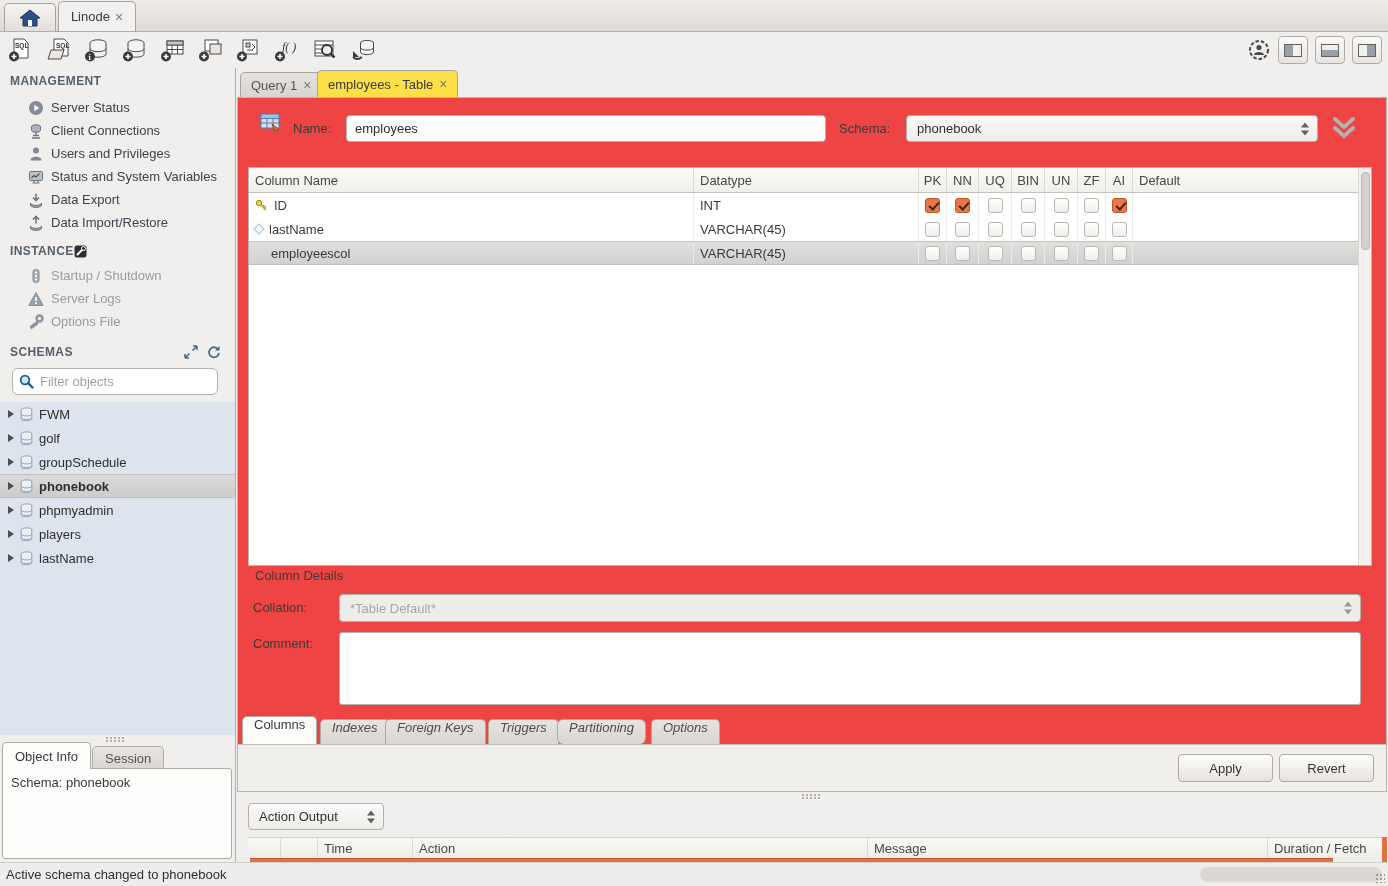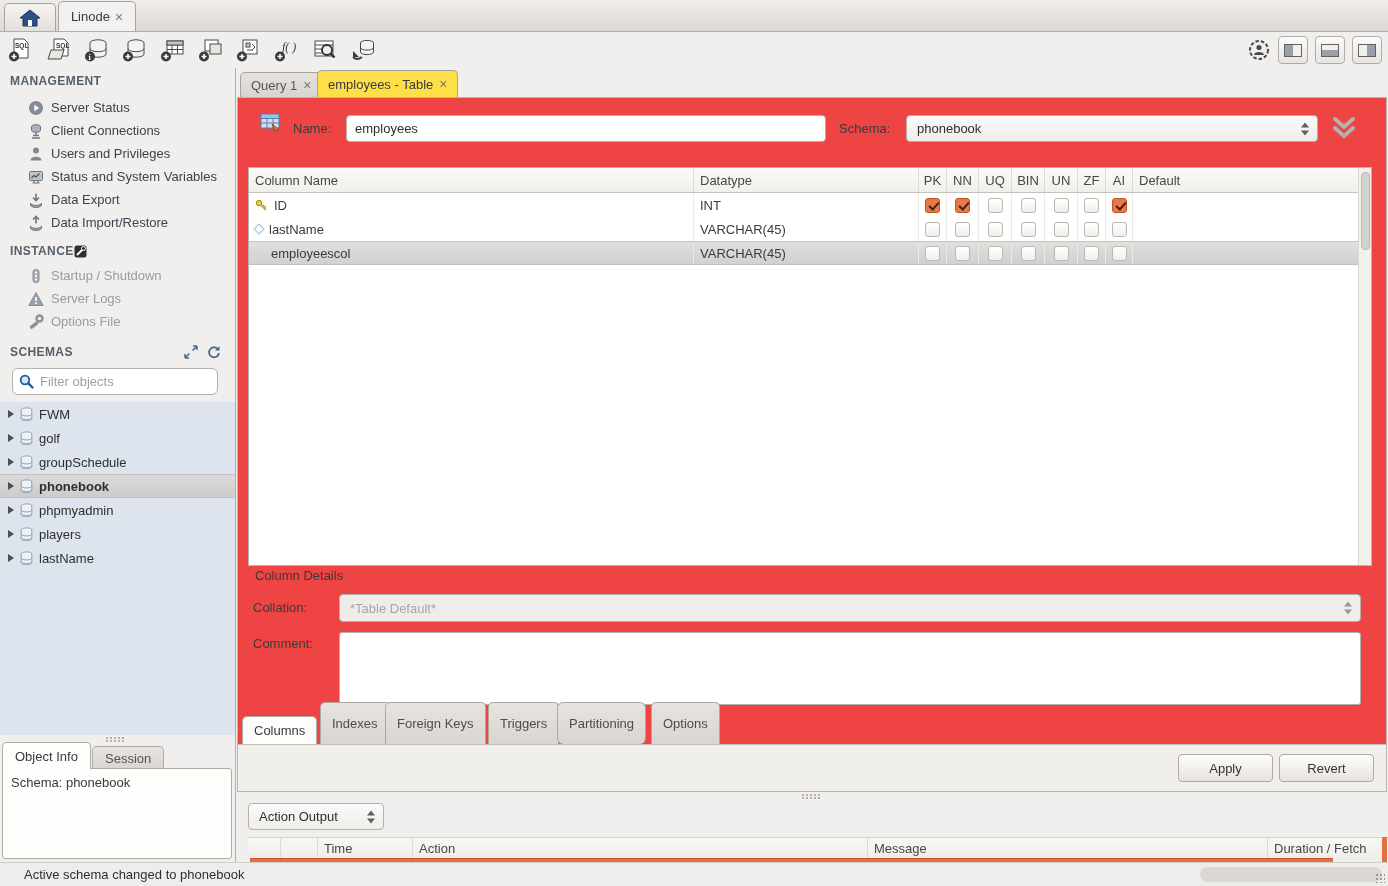--- a/index.html
+++ b/index.html
@@ -97,44 +97,44 @@
   .vsb .handle { position:absolute; left:2px; top:4px; width:9px; height:78px; background:#d4d0cb; border:1px solid #bdb8b2; border-radius:4px; }
 
   
   .details-title { position:absolute; left:17px; top:470px; color:#3a3a3a; }
   textarea.comment { position:absolute; left:101px; top:534px; width:1022px; height:73px; border:1px solid #b5b0aa;
     border-radius:3px; background:#fff; resize:none; outline:none; font-family:"Liberation Sans",sans-serif; font-size:13px; padding:4px 6px; }
 
   
   .subtabs { position:absolute; left:0; top:619px; width:1148px; height:28px; border-bottom:1px solid #c3beb8; }
   .stab { position:absolute; bottom:0; border:1px solid #aea8a2; border-bottom:none; border-radius:5px 5px 0 0;
-    padding:0 11px; display:flex; align-items:center; font-size:13px; }
+    padding:0 11px; display:flex; font-size:13px; }
   .stab.active { height:28px; background:#fdfdfc; z-index:2; }
-  .stab.inactive { height:42px; background:linear-gradient(#e7e4e0,#d9d5d0); color:#4d4d4d; }
+  .stab.inactive { height:25px; background:linear-gradient(#e7e4e0,#d9d5d0); color:#4d4d4d;font-style:italic; }
   .efoot { position:absolute; left:0; top:647px; width:1148px; height:46px; background:#f1efec; }
   .btn { position:absolute; top:9px; height:28px; border:1px solid #b0aaa4; border-radius:4px;
     background:linear-gradient(#fdfdfc,#e6e3df); display:flex; align-items:center; justify-content:center;
     font-size:13px; color:#333; cursor:default; }
 
   .hsplit { position:absolute; left:0; top:724px; width:1152px; height:8px; }
   .dots { position:absolute; width:2px; height:2px; background:#a19b94; border-radius:50%;
     box-shadow:4px 0 #a19b94,8px 0 #a19b94,12px 0 #a19b94,16px 0 #a19b94,
       0 3px #a19b94,4px 3px #a19b94,8px 3px #a19b94,12px 3px #a19b94,16px 3px #a19b94; }
 
   
   .ao-combo { position:absolute; left:12px; top:735px; width:136px; height:27px; }
   .ao-head { position:absolute; left:12px; top:769px; width:1140px; height:21px;
     background:linear-gradient(#f8f7f5,#f0eeea); border-top:1px solid #d5d1cc; display:flex; font-size:13px; color:#474747; }
   .aoc { border-right:1px solid #dedbd7; display:flex; align-items:center; padding:0 6px; overflow:hidden; white-space:nowrap; }
   .ao-orange { position:absolute; left:14px; top:790px; width:1083px; height:4px; background:#e4703f; border-top:1px solid #c8572a; }
   .ao-orange-r { position:absolute; left:1146px; top:769px; width:5px; height:25px; background:#e4703f; }
 
   
   .statusbar { position:absolute; left:0; top:862px; width:1388px; height:24px; background:#efedeb;
-    border-top:1px solid #d2cec9; display:flex; align-items:center; padding-left:24px; color:#2f2f2f; }
+    border-top:1px solid #d2cec9; display:flex; align-items:center; padding-left:6px; color:#2f2f2f; }
   .pill { position:absolute; left:1200px; top:4px; width:182px; height:15px; background:#dbd8d4; border-radius:8px; }
   .grip { position:absolute; right:3px; bottom:3px; width:10px; height:10px;
     background:radial-gradient(circle,#a19b94 1px,transparent 1.3px); background-size:4px 4px; }
 
   svg { display:block; }
 </style>
 </head>
 <body>
 
 <div class="app">

